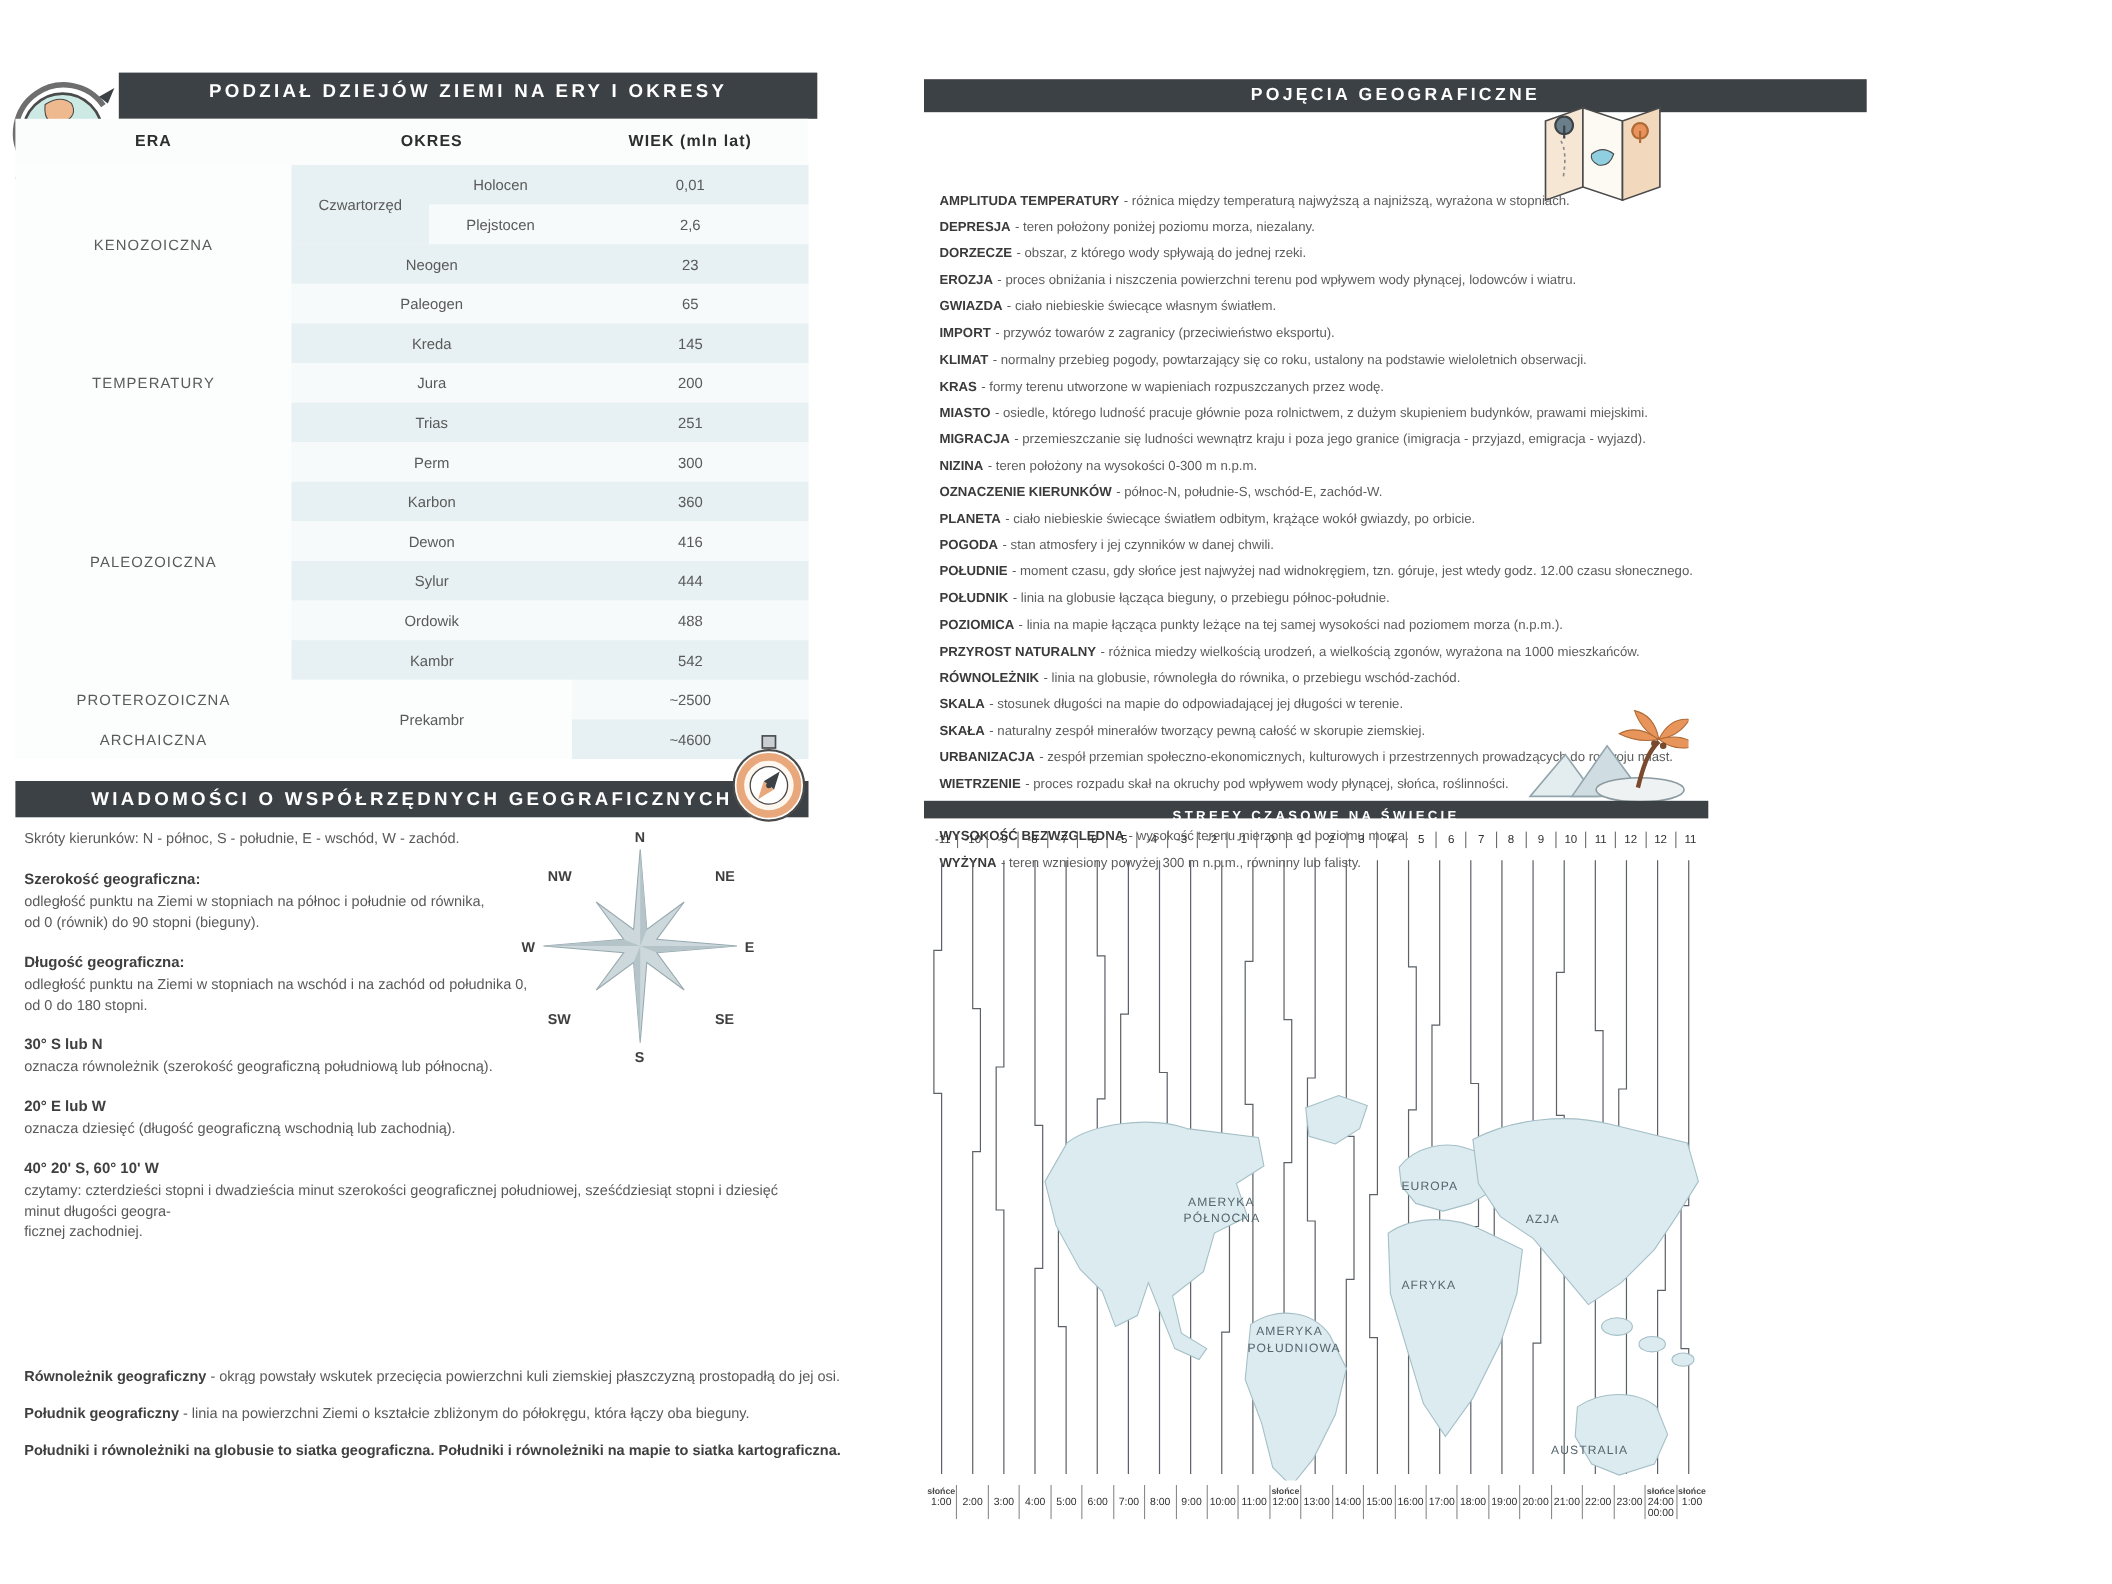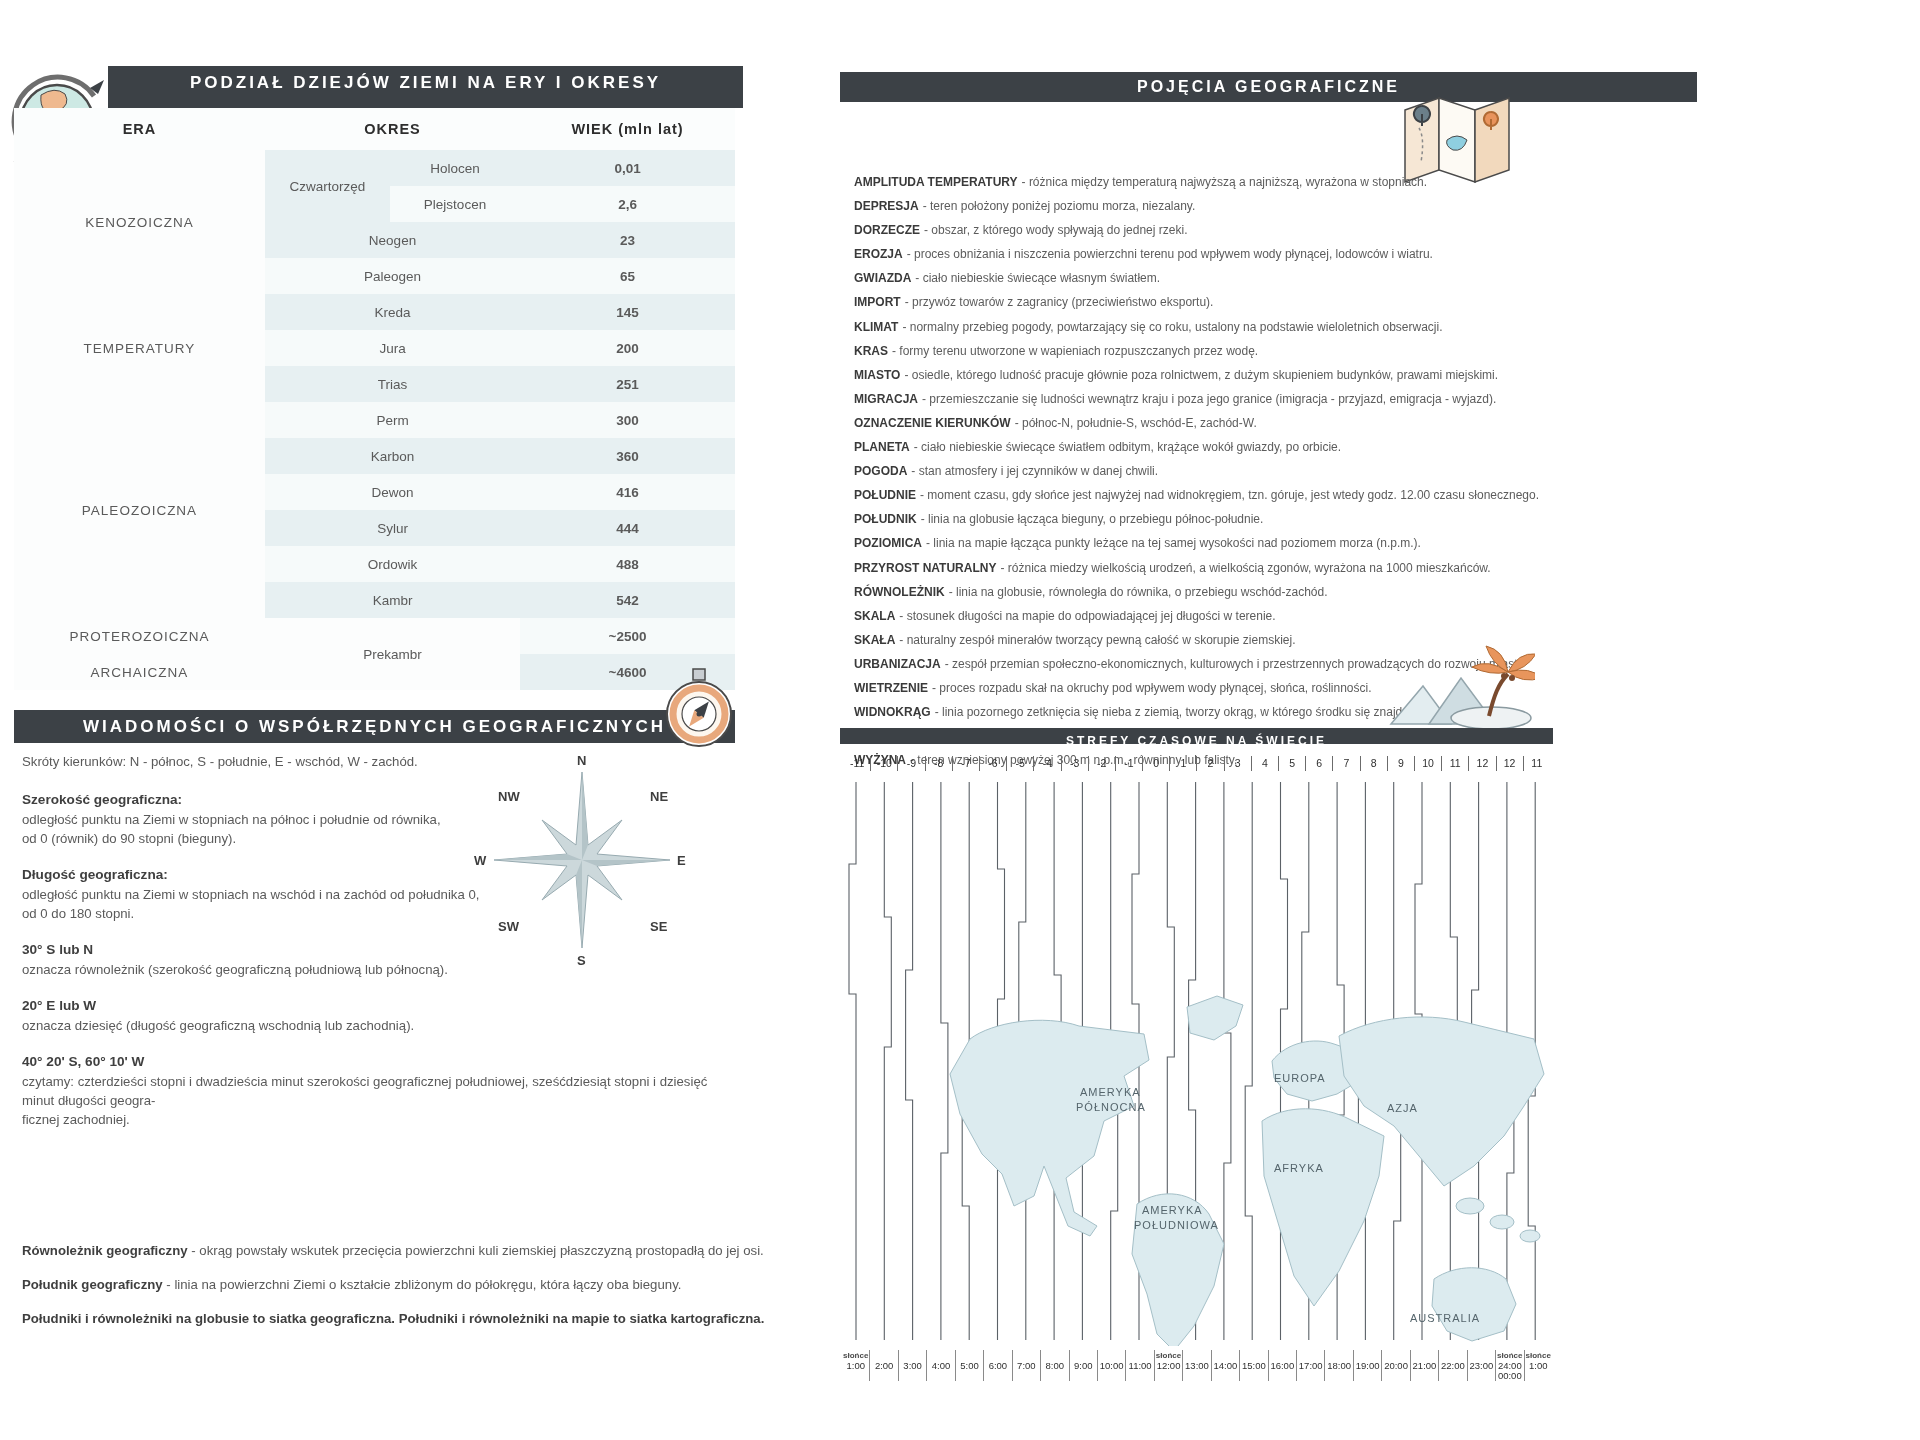--- a/index.html
+++ b/index.html
@@ -27,21 +27,21 @@
   #geo-table-wrap{position:absolute;left:0;top:46px;width:721px;background:#fbfdfd;}
   table.geo{border-collapse:collapse;table-layout:fixed;width:721px;}
   table.geo td, table.geo th{padding:0;text-align:center;vertical-align:middle;}
   table.geo th{height:42px;font-size:14.5px;color:#2e2e2e;letter-spacing:1px;}
   table.geo td{height:36px;font-size:13.5px;color:#5a5a5a;}
   td.era{font-size:16.5px;color:#6a6a6a;letter-spacing:1px;background:#fcfdfd;}
   tr.odd td.b{background:#e7f0f2;}
   tr.even td.b{background:#f6fafa;}
   td.tint{background:#e7f0f2;}
   td.plain{background:#fcfdfd;}
-  td.w{color:#4a4a4a;font-weight:bold;}
+  td.w{color:#4a4a4a;}
 
   
   #coords-text{position:absolute;left:8px;top:690px;width:716px;font-size:13.2px;line-height:19px;color:#5a5a5a;}
   #coords-intro{margin-bottom:19px;}
   .block{margin-bottom:17px;max-width:716px;}
   .block .lead{display:block;color:#3f3f3f;font-size:13.6px;margin-bottom:1px;}
   .block .btxt{white-space:pre-line;}
   #coord-bottom{margin-top:112px;}
   .bline{margin-bottom:15px;white-space:nowrap;}
   .bline b{color:#3f3f3f;}
@@ -296,20 +296,23 @@
       <b>KLIMAT</b><span>- normalny przebieg pogody, powtarzający się co roku, ustalony na podstawie wieloletnich obserwacji.</span>
     </div>
       <div class="def-line">
       <b>KRAS</b><span>- formy terenu utworzone w wapieniach rozpuszczanych przez wodę.</span>
     </div>
       <div class="def-line">
       <b>MIASTO</b><span>- osiedle, którego ludność pracuje głównie poza rolnictwem, z dużym skupieniem budynków, prawami miejskimi.</span>
     </div>
       <div class="def-line">
       <b>MIGRACJA</b><span>- przemieszczanie się ludności wewnątrz kraju i poza jego granice (imigracja - przyjazd, emigracja - wyjazd).</span>
+    </div>
+      <div class="def-line">
+      <b>NIZINA</b><span>- teren położony na wysokości 0-300 m n.p.m.</span>
     </div>
       <div class="def-line">
       <b>OZNACZENIE KIERUNKÓW</b><span>- północ-N, południe-S, wschód-E, zachód-W.</span>
     </div>
       <div class="def-line">
       <b>PLANETA</b><span>- ciało niebieskie świecące światłem odbitym, krążące wokół gwiazdy, po orbicie.</span>
     </div>
       <div class="def-line">
       <b>POGODA</b><span>- stan atmosfery i jej czynników w danej chwili.</span>
     </div>

